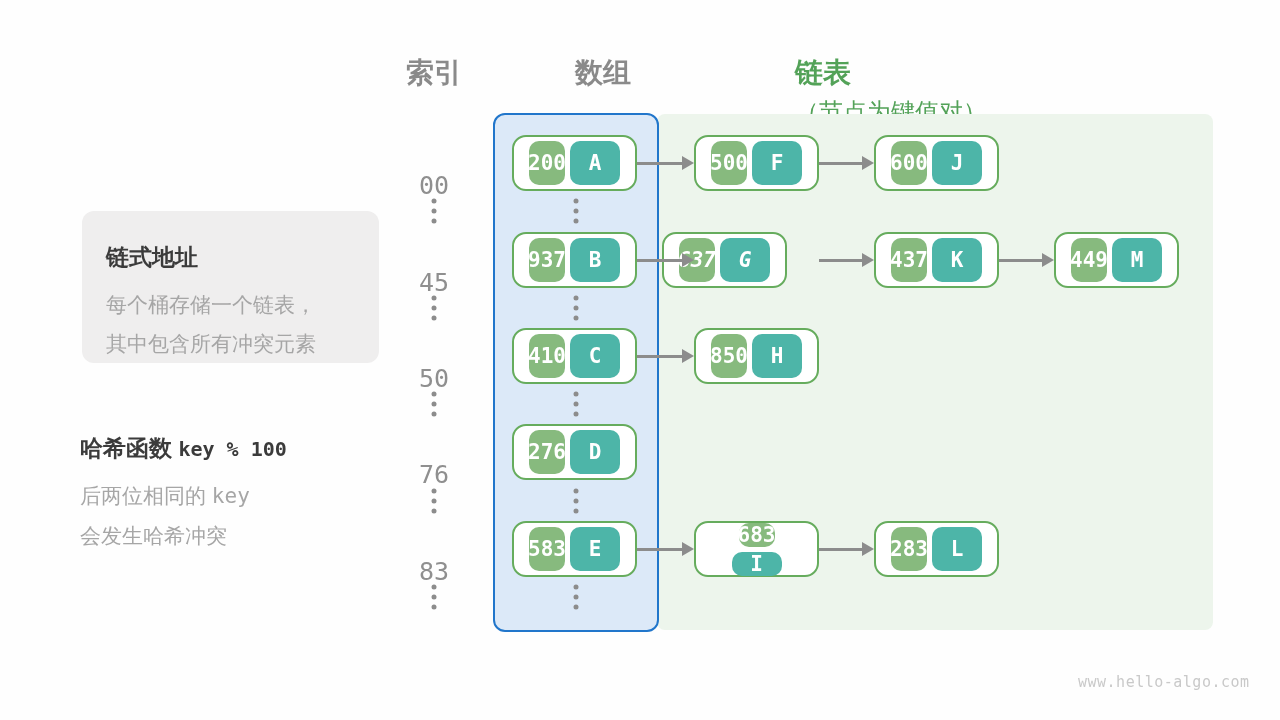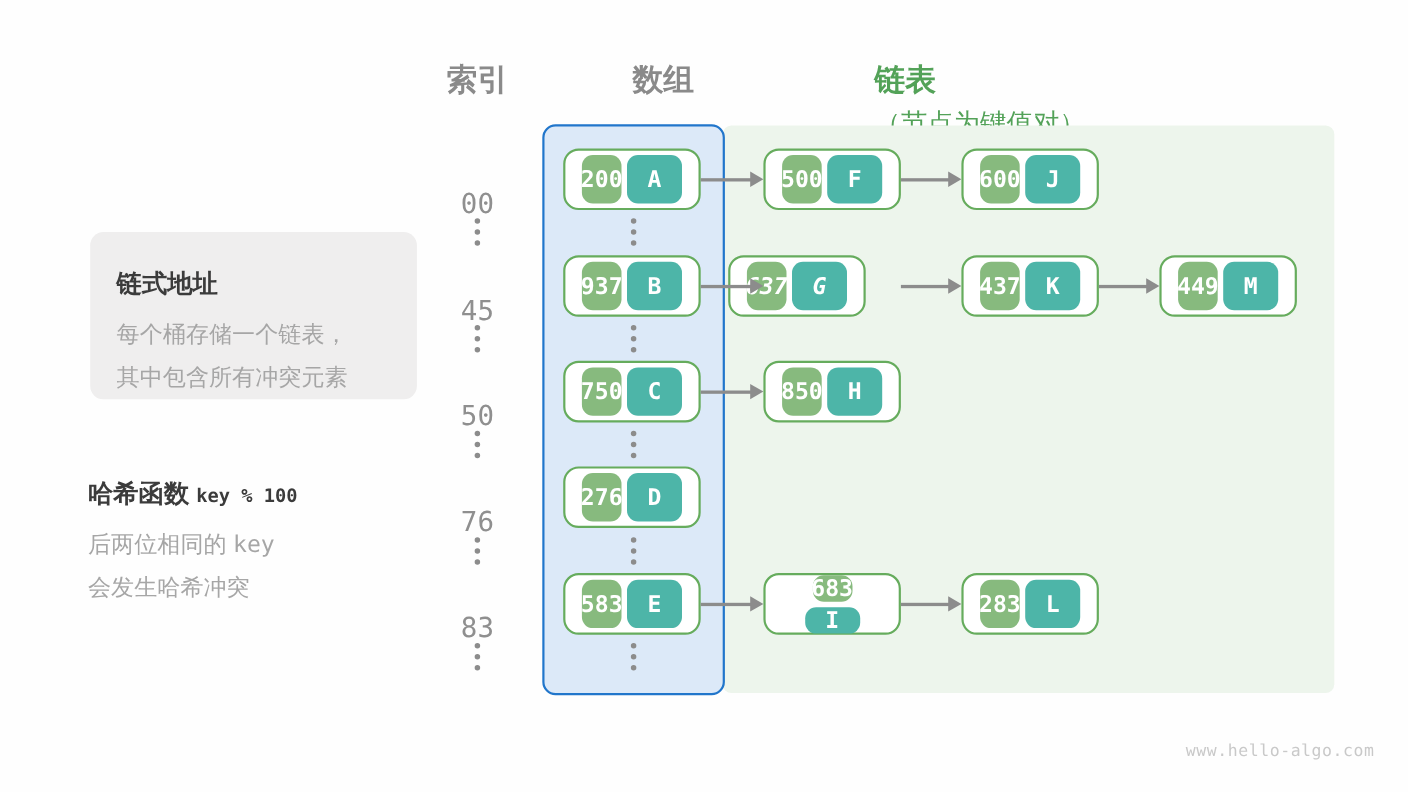--- a/index.html
+++ b/index.html
@@ -22,21 +22,21 @@
 
   
   .note-box{position:absolute; left:58px; top:211px; width:297px; height:152px;
        background:var(--note-box-bg); border-radius:12px; box-sizing:border-box;
        padding:31px 24px;margin-left:24px;}
   .note-title{font-size:23px; font-weight:bold; color:var(--note-title); margin-bottom:12px;}
   .note-line{font-size:21px; color:var(--note-body); line-height:39px; white-space:nowrap;}
   .hash-note{position:absolute; left:80px; top:433px;}
   .hash-title{font-size:23px; font-weight:bold; color:var(--note-title);
        margin-bottom:12px; white-space:nowrap;}
-  .hash-title .mono{font-size:17px; font-weight:bold;}
+  .hash-title .mono{font-size:20px; font-weight:bold;}
   .hash-note .mono{color:var(--note-body);}
 
   
   .list-area{position:absolute; left:657px; top:114px; width:556px; height:516px;
        background:var(--list-fill); border-radius:8px;}
   .array-col{position:absolute; left:493px; top:113px; width:166px; height:519px;
        background:var(--array-fill); border:2.5px solid var(--array-border);
        border-radius:12px; box-sizing:border-box;}
 
   
@@ -134,21 +134,21 @@
         <div class="cell cell-key">437</div>
         <div class="cell cell-value">K</div>
       </div>
       <div class="arrow" style="left: 999px; top: 258.5px; width: 44px;"></div>
       <div class="node" style="left: 1054px; top: 232px;">
         <div class="cell cell-key">449</div>
         <div class="cell cell-value">M</div>
       </div>
       <div class="index-label mono" style="left: 434px; top: 356px;">50</div>
       <div class="node" style="left: 512px; top: 328px;">
-        <div class="cell cell-key">750</div>
+        <div class="cell cell-key">410</div>
         <div class="cell cell-value">C</div>
       </div>
       <div class="arrow" style="left: 637px; top: 354.5px; width: 46px;"></div>
       <div class="node" style="left: 694px; top: 328px;">
         <div class="cell cell-key">850</div>
         <div class="cell cell-value">H</div>
       </div>
       <div class="index-label mono" style="left: 434px; top: 452px;">76</div>
       <div class="node" style="left: 512px; top: 424px;">
         <div class="cell cell-key">276</div>

